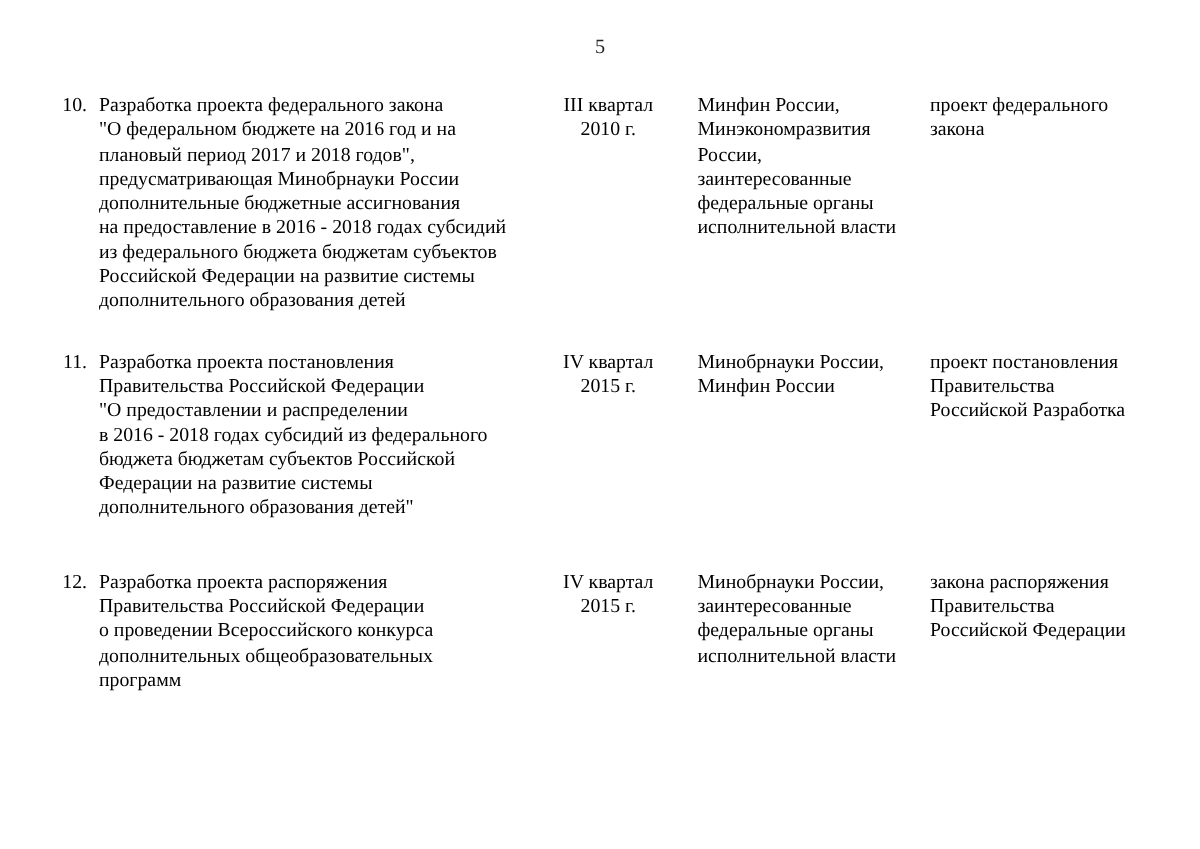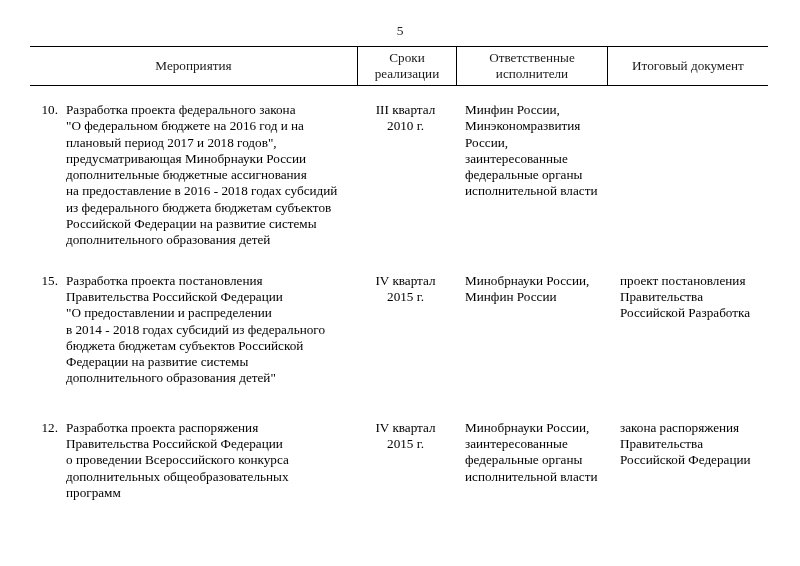--- a/index.html
+++ b/index.html
@@ -121,28 +121,20 @@
 </style>
 </head>
 <body>
 
 <div class="page">
 
   <div class="page-number">5</div>
 
   <div class="doc-table">
 
-    <div class="table-head">
-      <div class="th th-measures">Мероприятия</div>
-      <div class="th th-deadline">Сроки
-реализации</div>
-      <div class="th th-responsible">Ответственные
-исполнители</div>
-      <div class="th th-outcome">Итоговый документ</div>
-    </div>
 
     <div class="table-body">
 
       <div class="row row-10">
         <div class="cell cell-measures">
           <div class="item-num">10.</div>
           <div class="measure-text">Разработка проекта федерального закона
 "О федеральном бюджете на 2016 год и на
 плановый период 2017 и 2018 годов",
 предусматривающая Минобрнауки России
@@ -153,29 +145,31 @@
 дополнительного образования детей</div>
         </div>
         <div class="cell cell-deadline">III квартал
 2010 г.</div>
         <div class="cell cell-responsible">Минфин России,
 Минэкономразвития
 России,
 заинтересованные
 федеральные органы
 исполнительной власти</div>
+        <div class="cell cell-outcome">проект федерального
+закона</div>
       </div>
 
       <div class="row row-11">
         <div class="cell cell-measures">
-          <div class="item-num">15.</div>
+          <div class="item-num">11.</div>
           <div class="measure-text">Разработка проекта постановления
 Правительства Российской Федерации
 "О предоставлении и распределении
-в 2014 - 2018 годах субсидий из федерального
+в 2016 - 2018 годах субсидий из федерального
 бюджета бюджетам субъектов Российской
 Федерации на развитие системы
 дополнительного образования детей"</div>
         </div>
         <div class="cell cell-deadline">IV квартал
 2015 г.</div>
         <div class="cell cell-responsible">Минобрнауки России,
 Минфин России</div>
         <div class="cell cell-outcome">проект постановления
 Правительства

